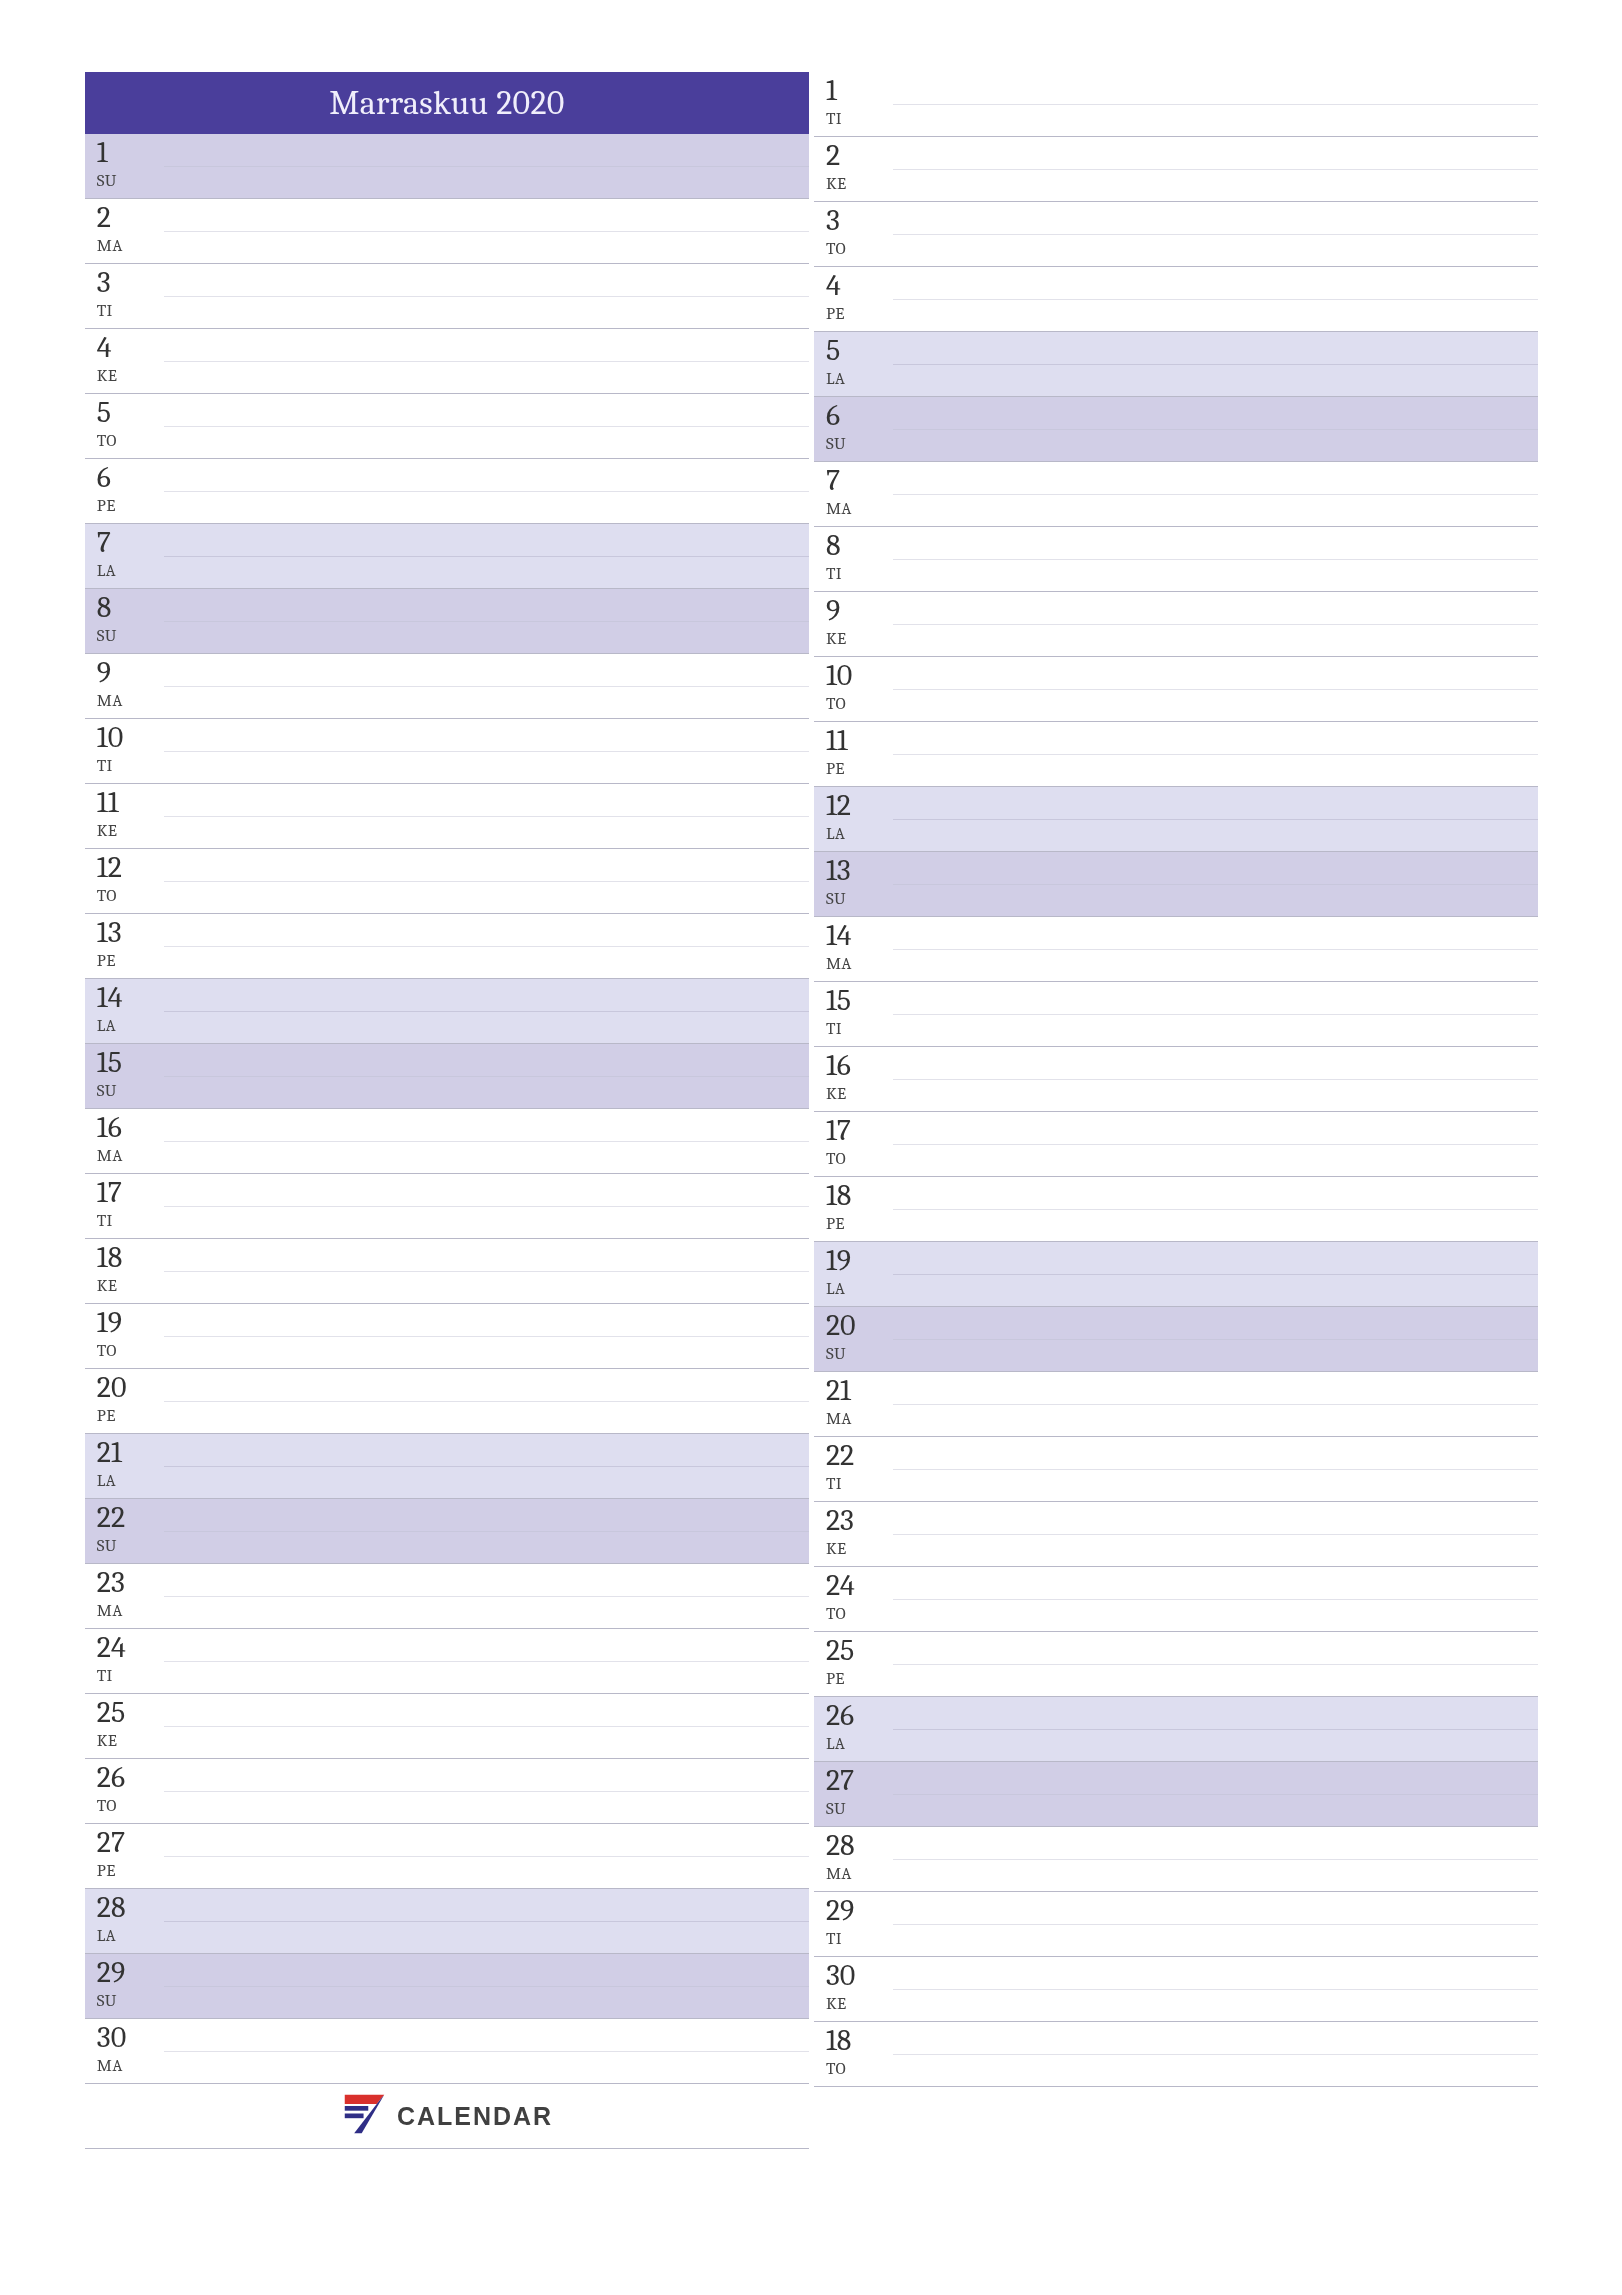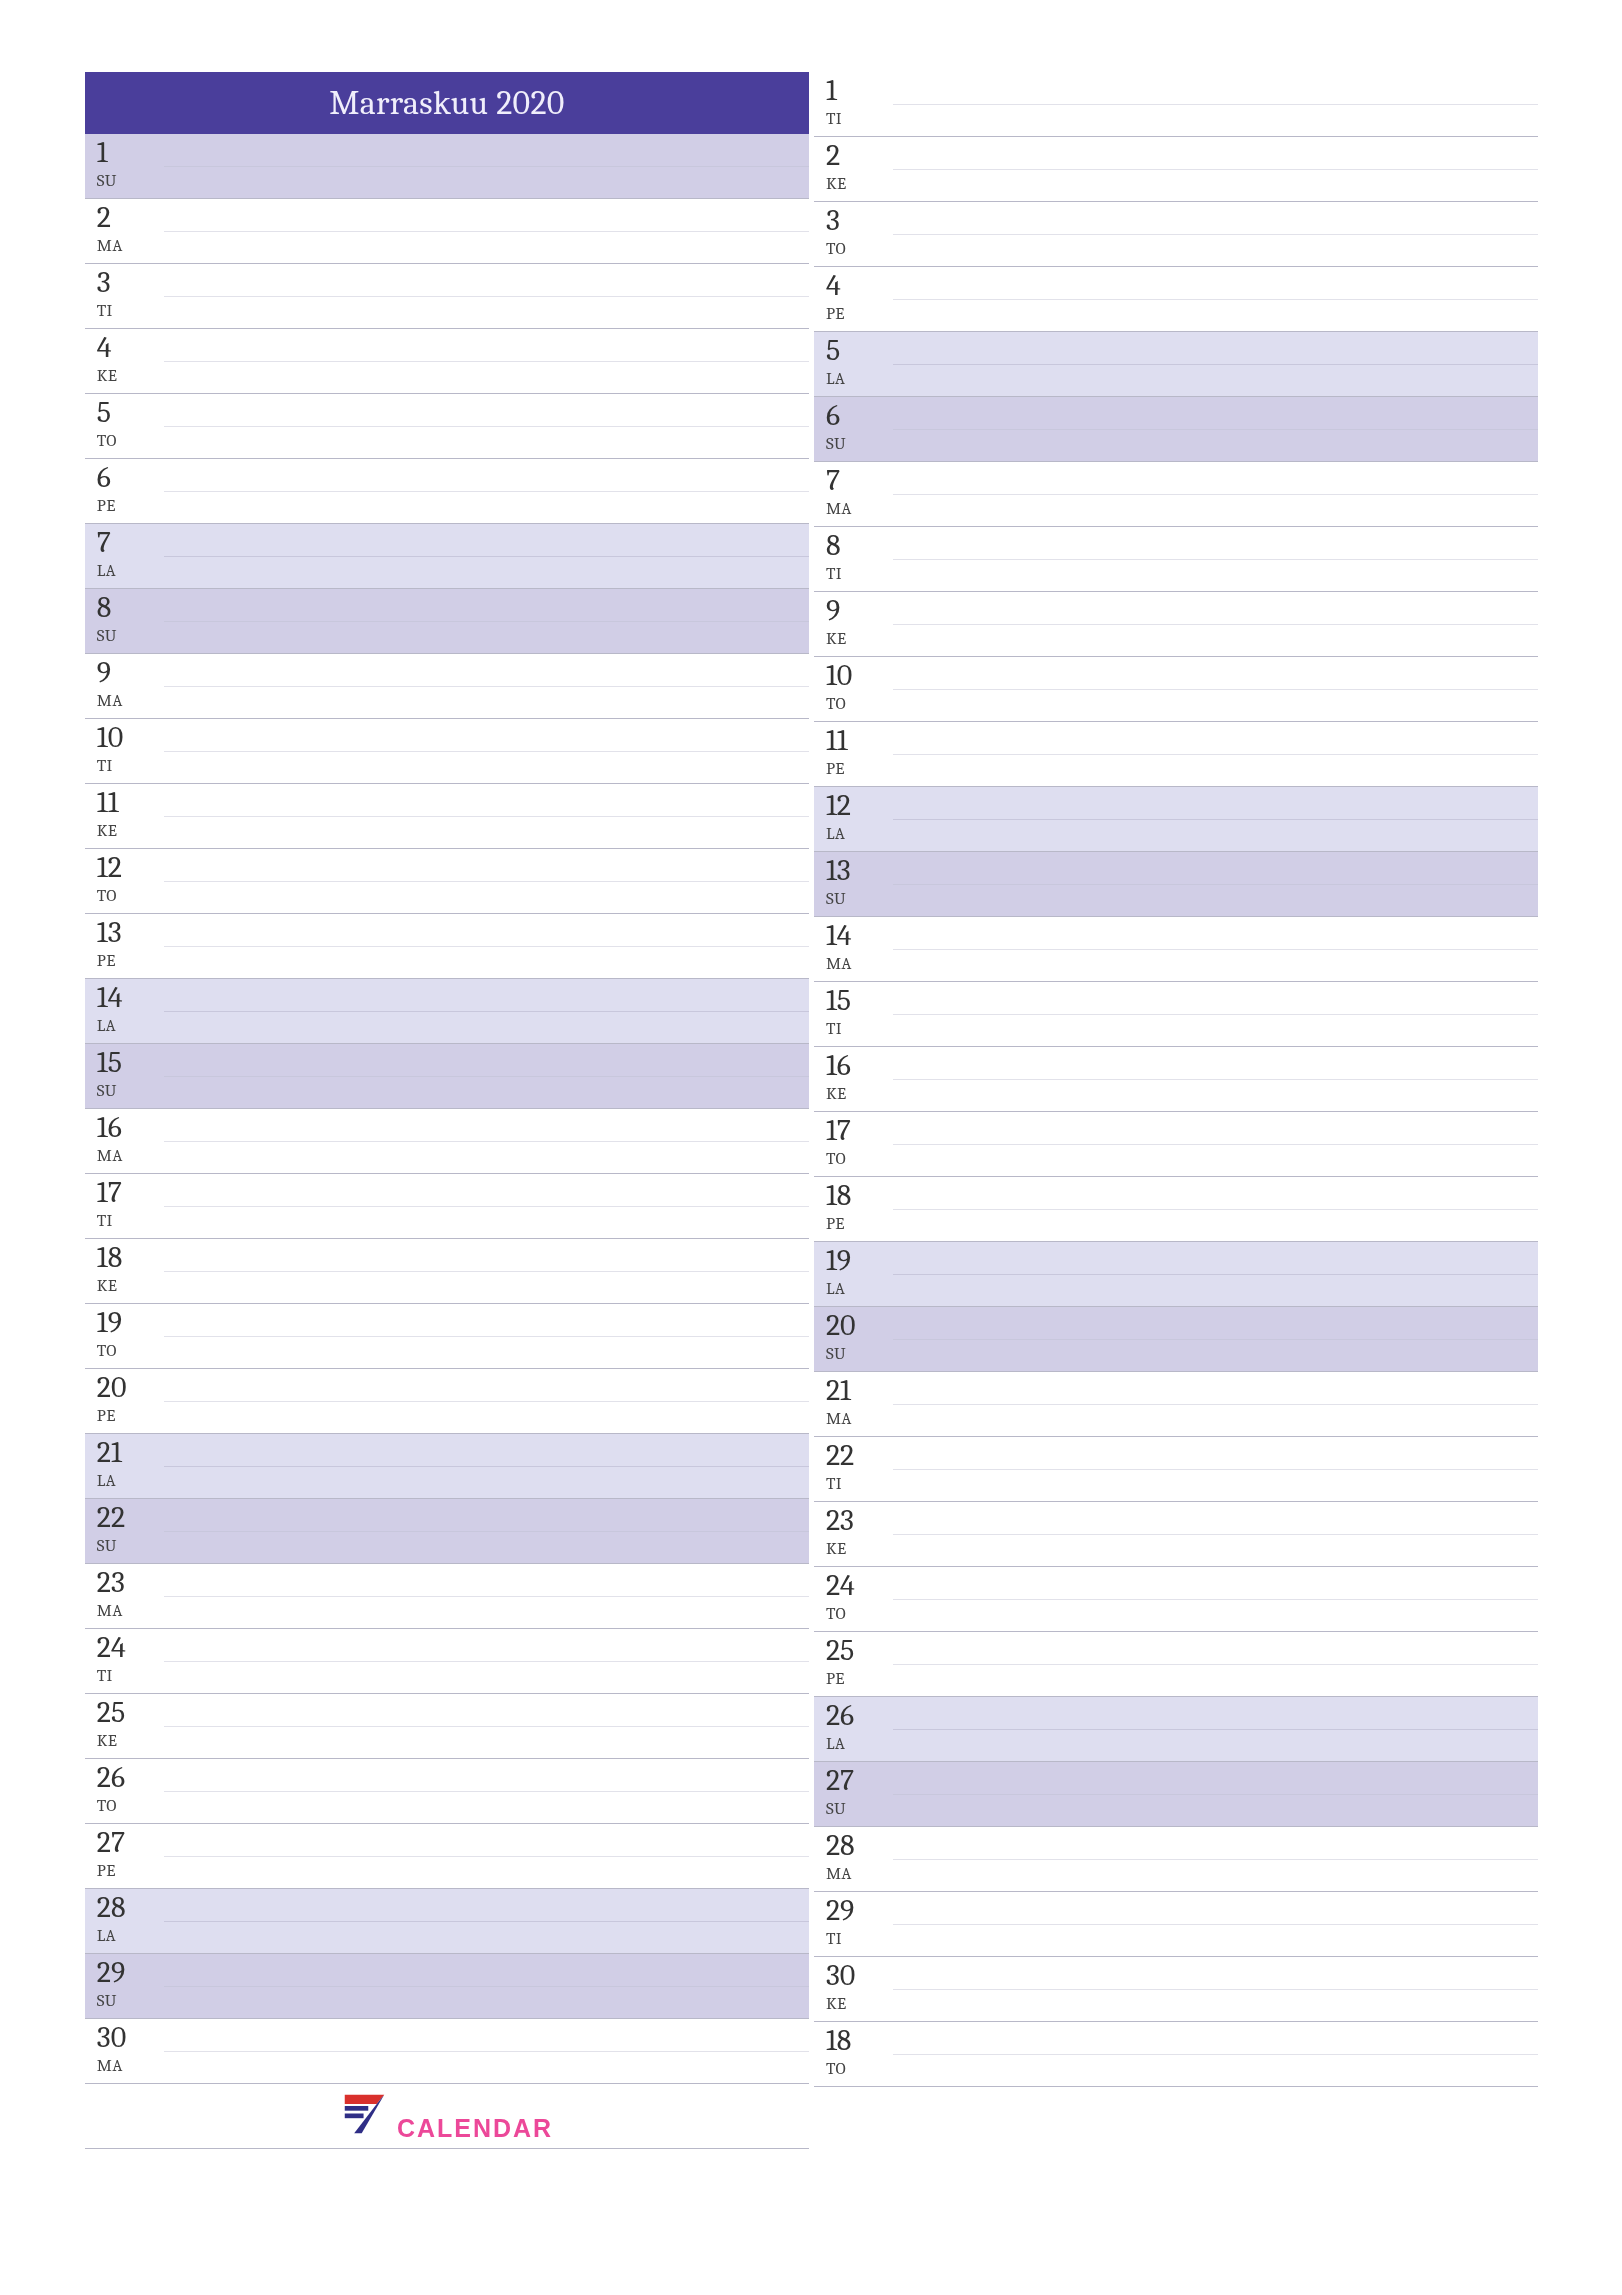--- a/index.html
+++ b/index.html
@@ -77,27 +77,27 @@
   .empty-row {
     height: 65px;
     border-bottom: 1.3px solid #b8b8c8;
     background: #fff;
     display:flex;
     align-items:center;
     justify-content:center;
   }
   .footer-brand {
     display:flex;
-    align-items:flex-end;
+    align-items:center;
     gap:9.2px;
     font-family: Arial, Helvetica, sans-serif;
     font-weight: 800;
     font-size: 25px;
     letter-spacing: 2px;
-    color:#ec4899;
+    color:#404040;
   }
   .footer-brand svg { width:47px; height:47px; }
 </style>
 </head>
 <body>
 
 <div class="page" id="page-root">
     <div class="month-col">
       <div class="month-header">Marraskuu 2020</div>
       <div class="day-row sun">

